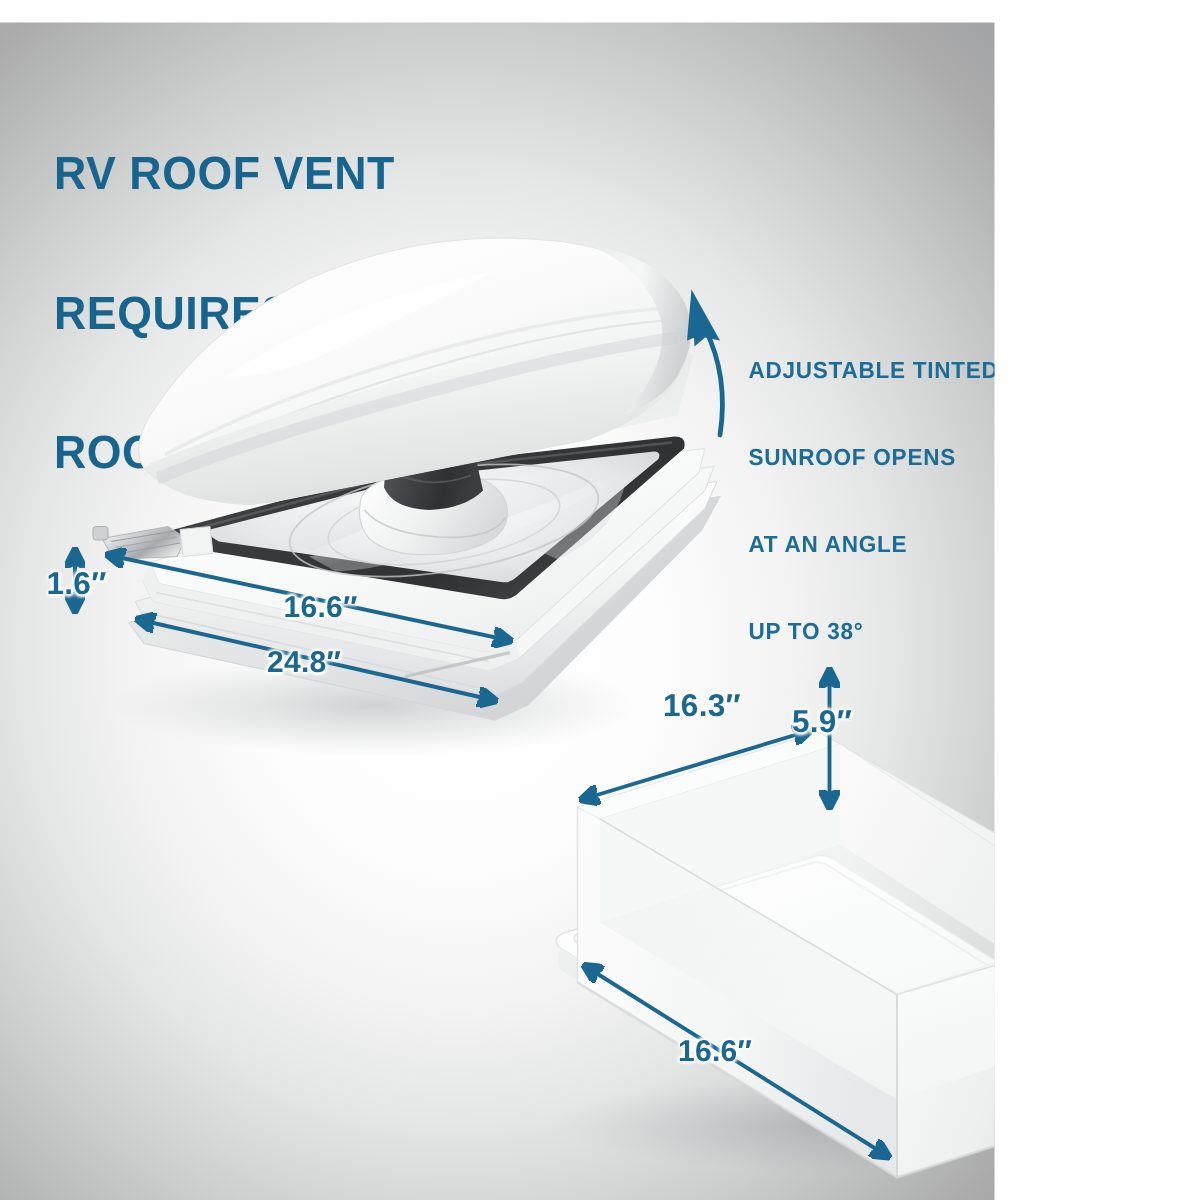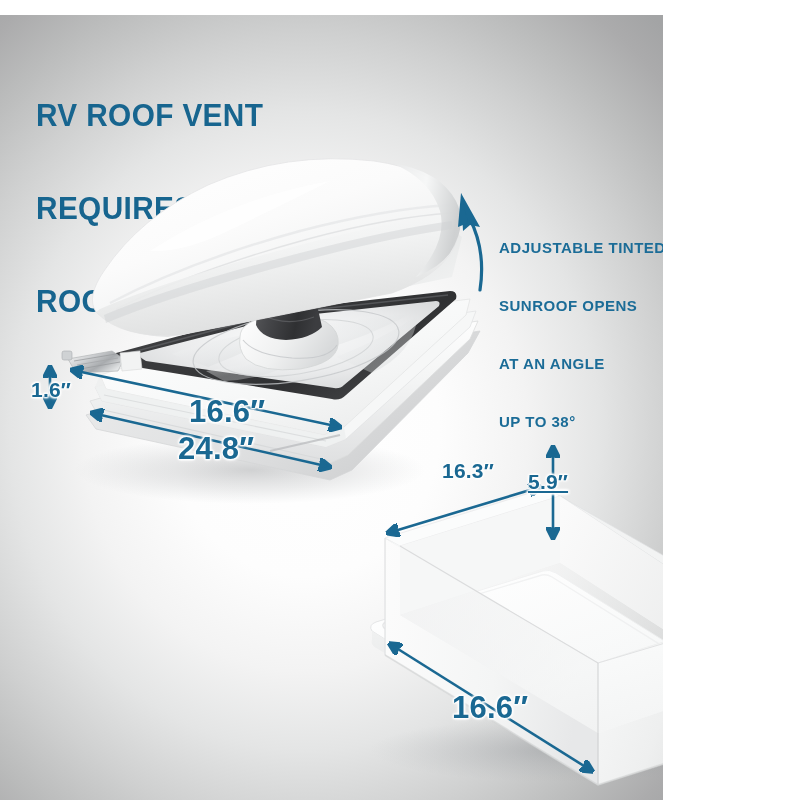--- a/index.html
+++ b/index.html
@@ -68,21 +68,21 @@
     color: #1a6892;
     font-weight: 700;
     font-size: 21px;
     letter-spacing: 0.2px;
     white-space: nowrap;
     text-shadow:
       0 0 3px #ffffff, 0 0 3px #ffffff, 0 0 5px #ffffff,
       1px 1px 2px #ffffff, -1px -1px 2px #ffffff,
       1px -1px 2px #ffffff, -1px 1px 2px #ffffff;
   }
-  .dim.big { font-size: 31px; }
+  .dim.big { font-size: 20px; }
 
   svg.layer {
     position: absolute;
     left: 0; top: 0;
     width: 800px; height: 800px;
     overflow: visible;
     pointer-events: none;
   }
 </style>
 </head>
@@ -372,21 +372,21 @@
   </svg>
 
   <div class="dim" style="left:31px; top:363px;">1.6″</div>
 
   <div class="dim big" style="left:189px; top:379px;">16.6″</div>
 
   <div class="dim big" style="left:178px; top:416px;">24.8″</div>
 
   <div class="dim" style="left:442px; top:444px;">16.3″</div>
 
-  <div class="dim" style="left:528px; top:455px;text-decoration:underline;">5.9″</div>
+  <div class="dim" style="left:528px; top:455px;">5.9″</div>
 
   <div class="dim big" style="left:452px; top:675px;">16.6″</div>
 
   <div id="callout">
     <span class="cline">ADJUSTABLE TINTED</span>
     <span class="cline">SUNROOF OPENS</span>
     <span class="cline">AT AN ANGLE</span>
     <span class="cline">UP TO 38°</span>
   </div>
 

